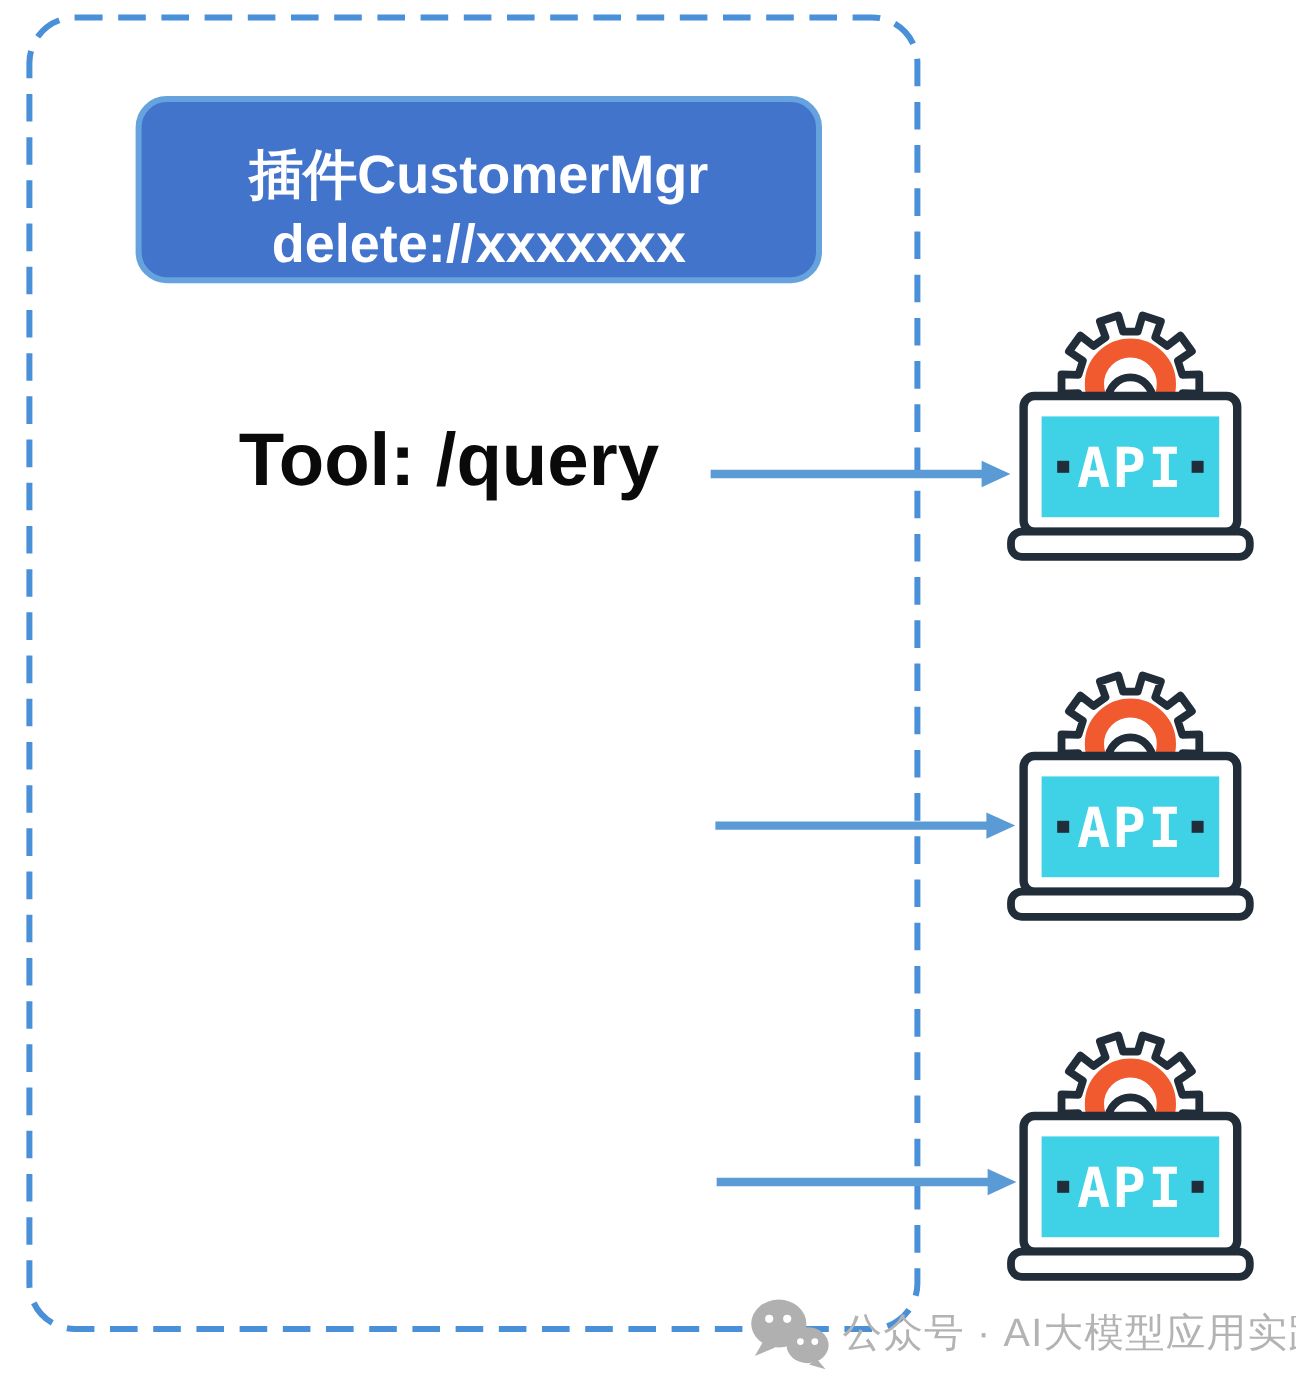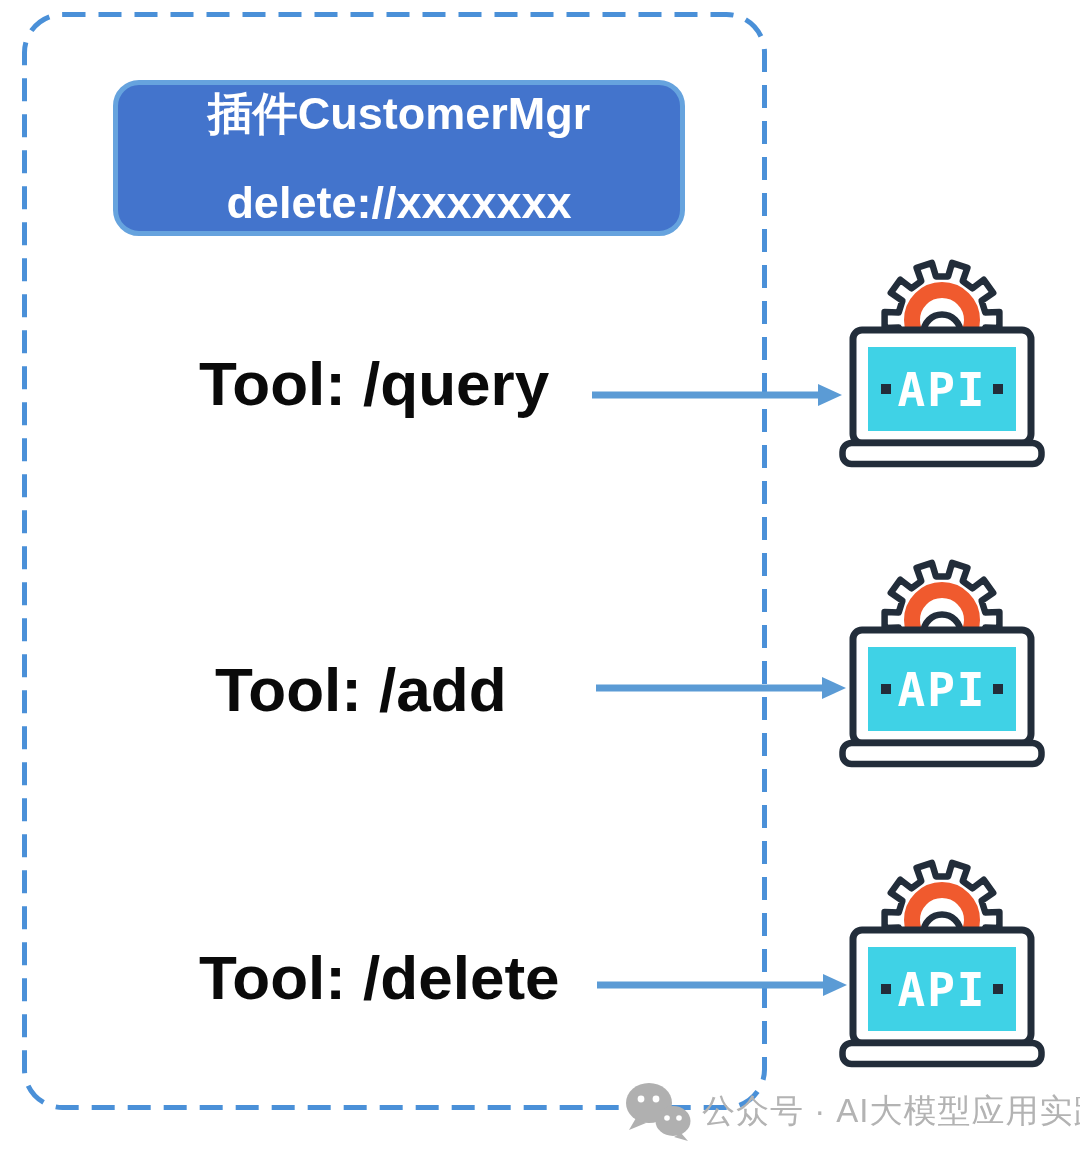--- a/index.html
+++ b/index.html
@@ -10,21 +10,21 @@
     overflow:hidden;
     font-family:"Liberation Sans", sans-serif;
   }
   #border-layer{position:absolute;left:0;top:0;z-index:0;}
   .plugin-box{
     position:absolute;left:113px;top:80px;
     width:562px;height:146px;
     background:#4374cc;
     border:5px solid #66a3de;
     border-radius:26px;
-    display:flex;flex-direction:column;justify-content:space-between;align-items:center;
+    display:flex;flex-direction:column;justify-content:flex-end;align-items:center;
     z-index:2;
   }
   .plugin-box .line{
     color:#ffffff;font-weight:bold;font-size:45px;line-height:57px;
     text-align:center;white-space:nowrap;
   }
   .tool-label{
     position:absolute;
     color:#0a0a0a;font-weight:bold;font-size:62px;line-height:62px;
     white-space:nowrap;z-index:2;
@@ -60,22 +60,20 @@
   <svg id="border-layer" width="1080" height="1158">
     <rect x="24.5" y="14.5" width="740" height="1093" rx="38" fill="none" stroke="#4a90d8" stroke-width="5" stroke-dasharray="23 13"></rect>
   </svg>
 
   <div class="plugin-box">
     <div class="line">插件CustomerMgr</div>
     <div class="line">delete://xxxxxxx</div>
   </div>
 
   <div class="tool-label row1">Tool: /query</div>
-  <div class="tool-label row2">Tool: /add</div>
-  <div class="tool-label row3">Tool: /delete</div>
 
   <svg class="arrow row1" width="252" height="26">
     <line x1="0" y1="13" x2="228" y2="13" stroke="#5b9bd5" stroke-width="7"></line>
     <polygon points="226,2 250,13 226,24" fill="#5b9bd5"></polygon>
   </svg>
   <svg class="arrow row2" width="252" height="26">
     <line x1="0" y1="13" x2="228" y2="13" stroke="#5b9bd5" stroke-width="7"></line>
     <polygon points="226,2 250,13 226,24" fill="#5b9bd5"></polygon>
   </svg>
   <svg class="arrow row3" width="252" height="26">

